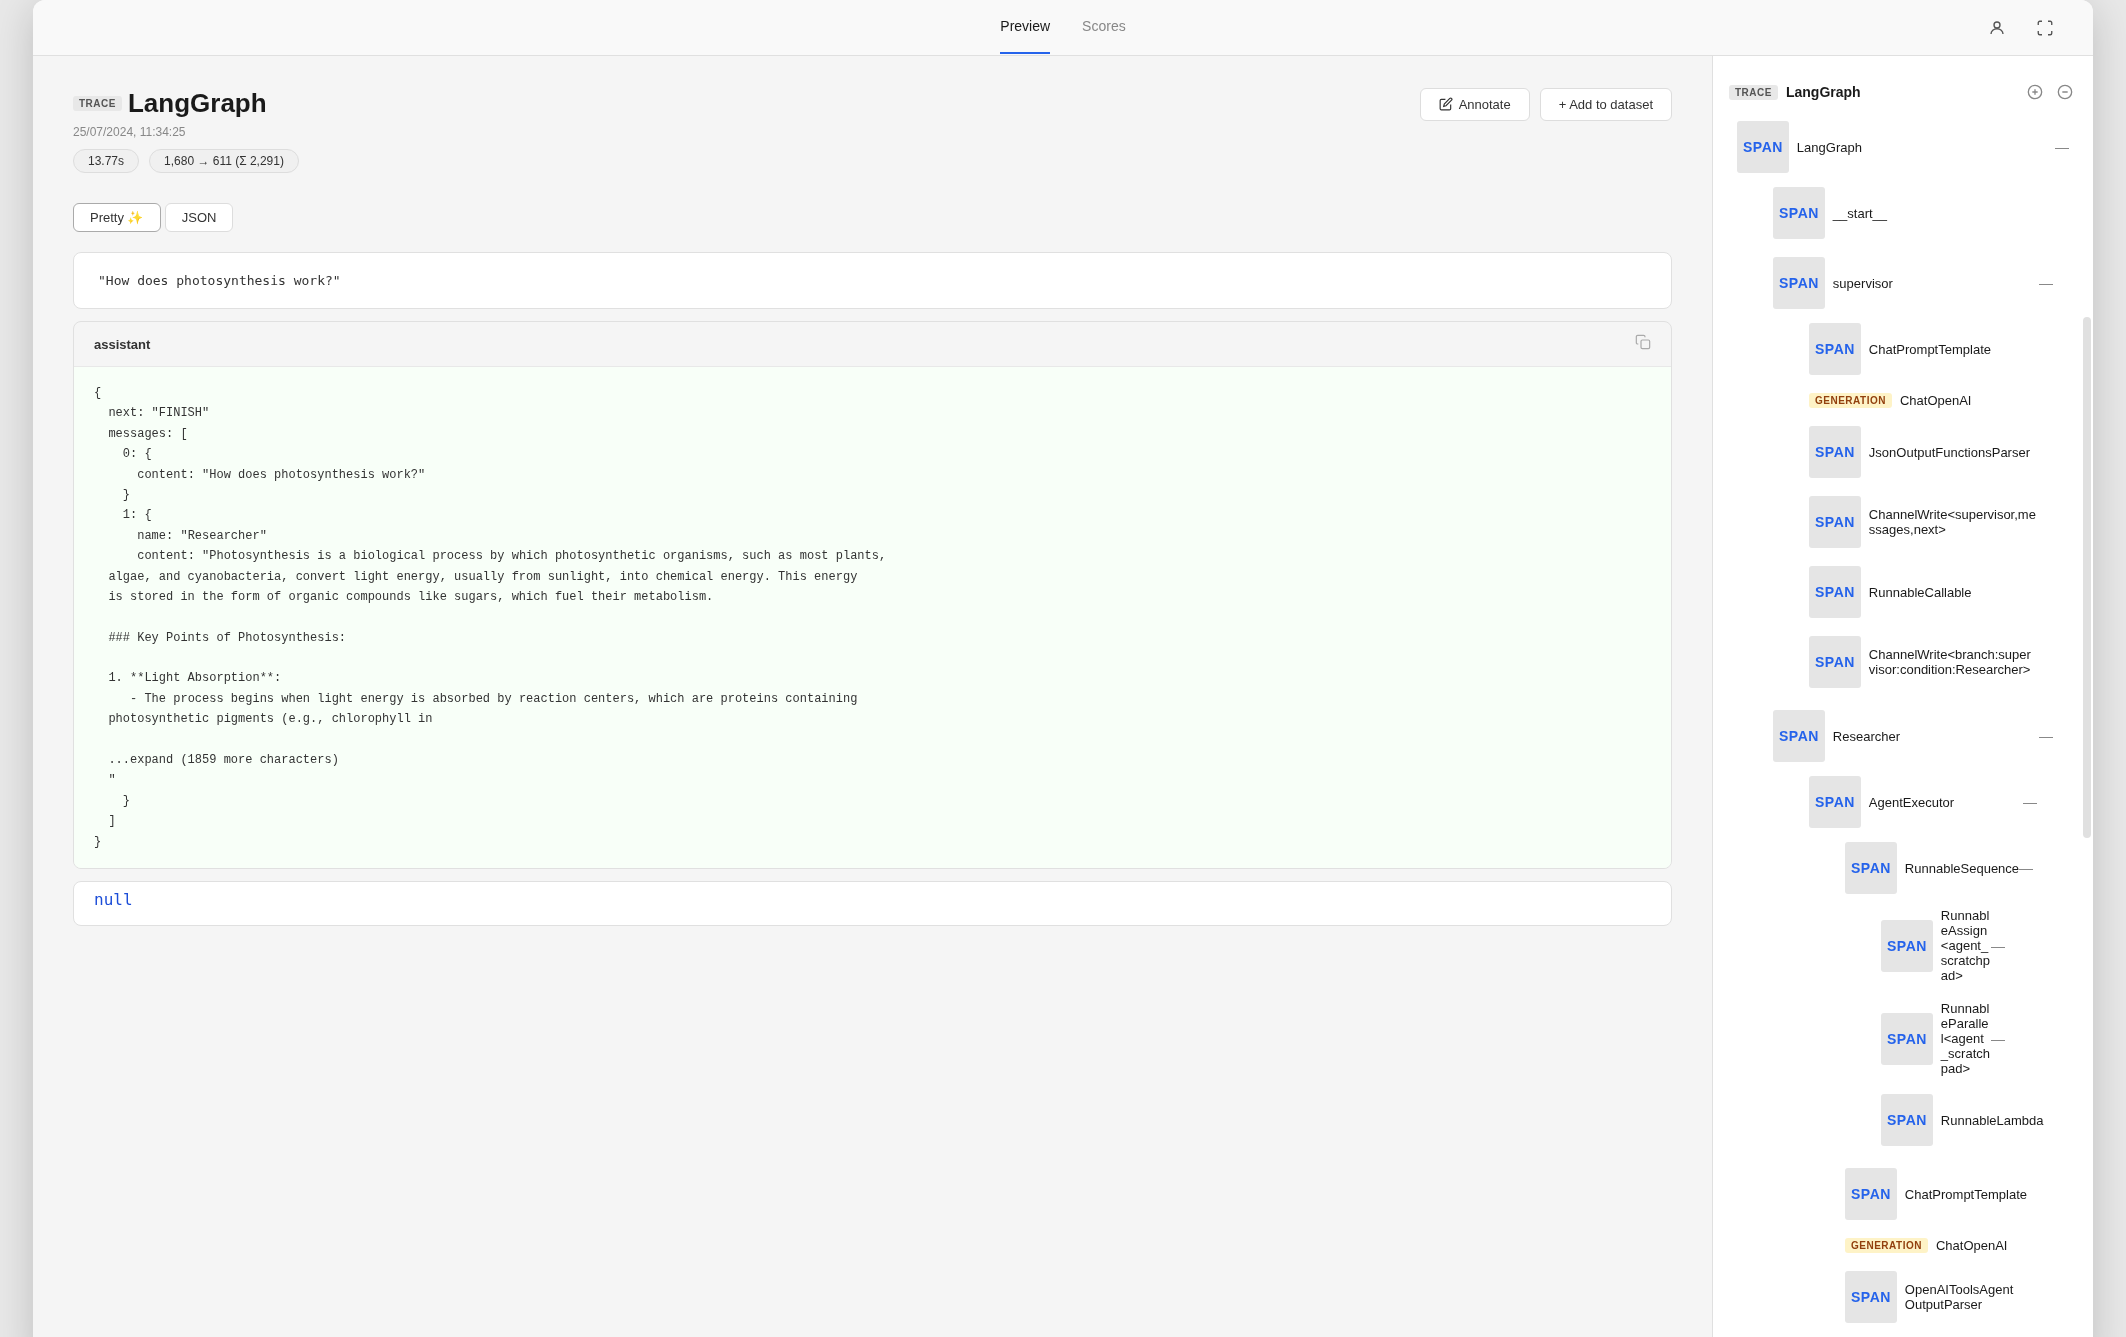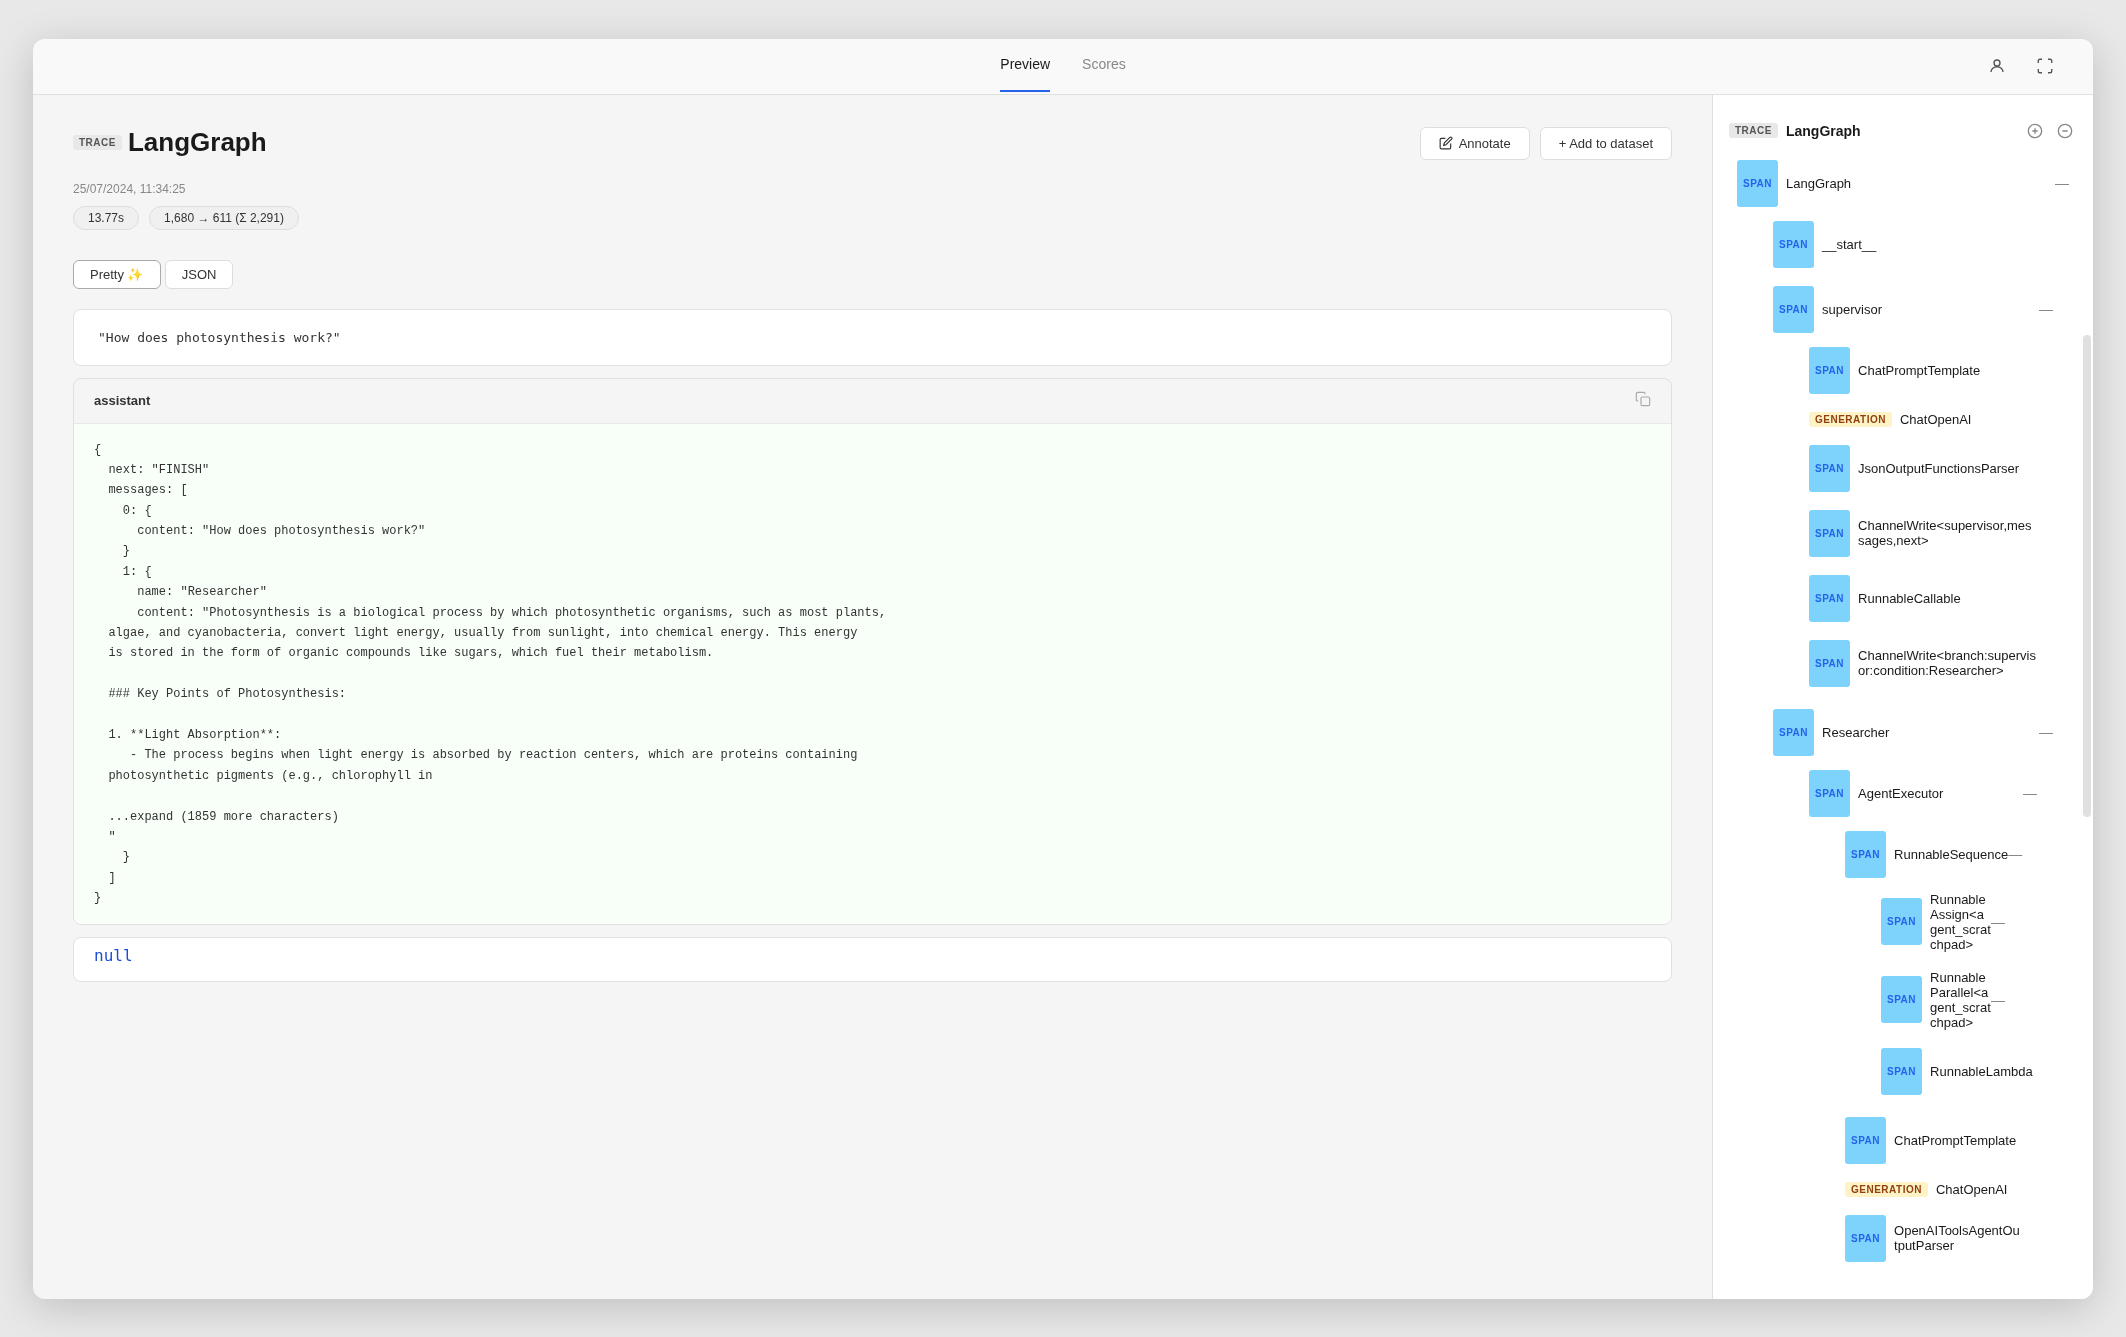--- a/index.html
+++ b/index.html
@@ -101,23 +101,23 @@
     .badge-trace {
       background: #e8e8e8;
       color: #555;
       font-size: 10px;
       font-weight: 600;
       padding: 2px 6px;
       border-radius: 3px;
       letter-spacing: 0.5px;
     }
     .badge-span {
-      background: #7dd3fc;
+      background: #e5e5e5;
       color: #2563eb;
-      font-size: 10px;
+      font-size: 14px;
       font-weight: 600;
       padding: 18px 6px;
       border-radius: 3px;
       letter-spacing: 0.5px;
     }
     .badge-generation {
       background: #fef3c7;
       color: #92400e;
       font-size: 10px;
       font-weight: 600;
@@ -126,21 +126,21 @@
       letter-spacing: 0.5px;
     }
     .trace-title {
       font-size: 26px;
       font-weight: 700;
       color: #1a1a1a;
     }
     .trace-date {
       font-size: 12px;
       color: #888;
-      margin-top: 20px;
+      margin-top: 2px;
     }
     .trace-meta {
       display: flex;
       gap: 10px;
       margin-top: 10px;
       flex-wrap: wrap;
     }
     .meta-badge {
       background: #f0f0f0;
       border: 1px solid #ddd;

